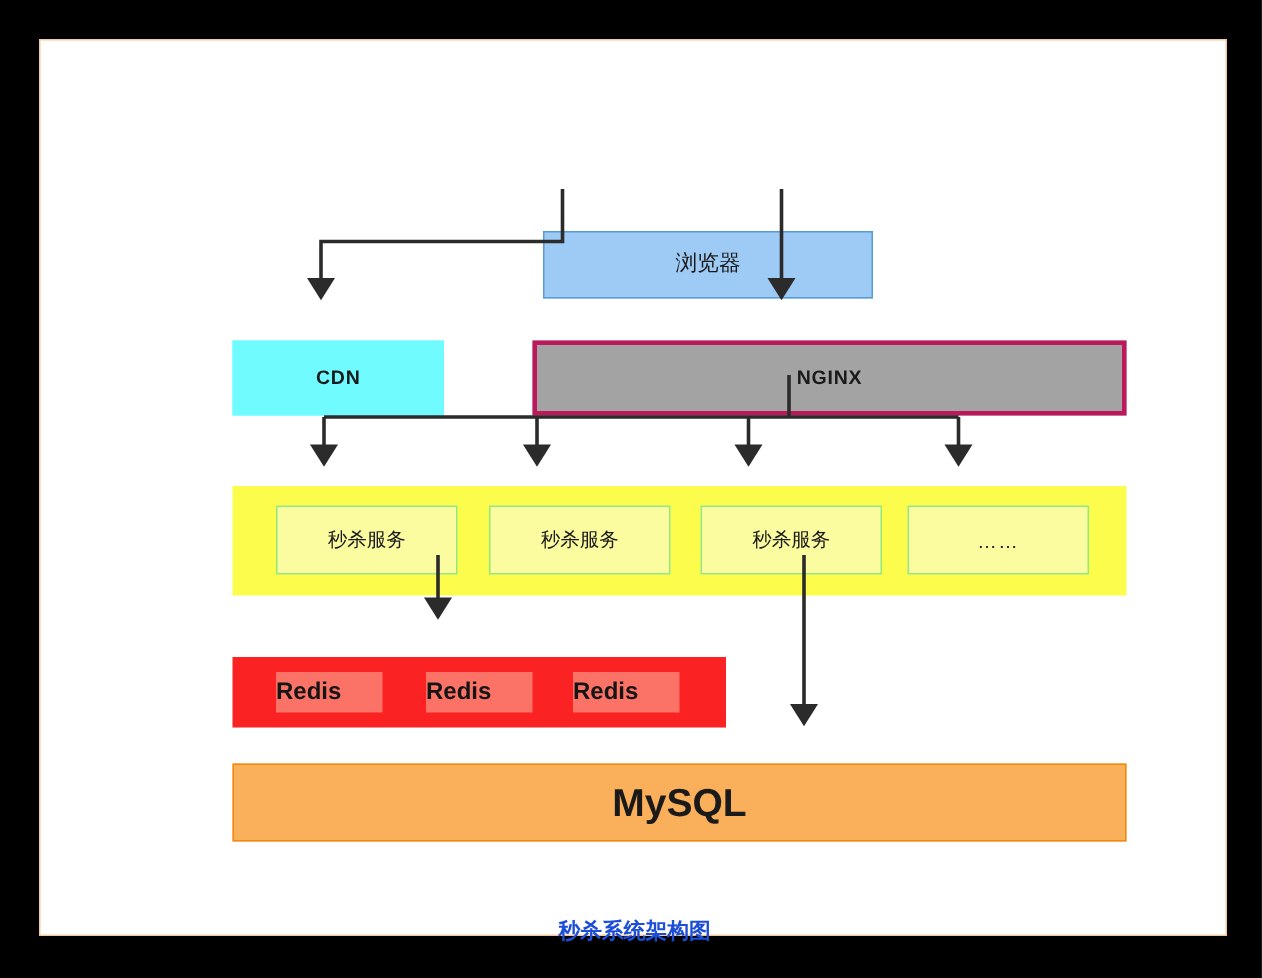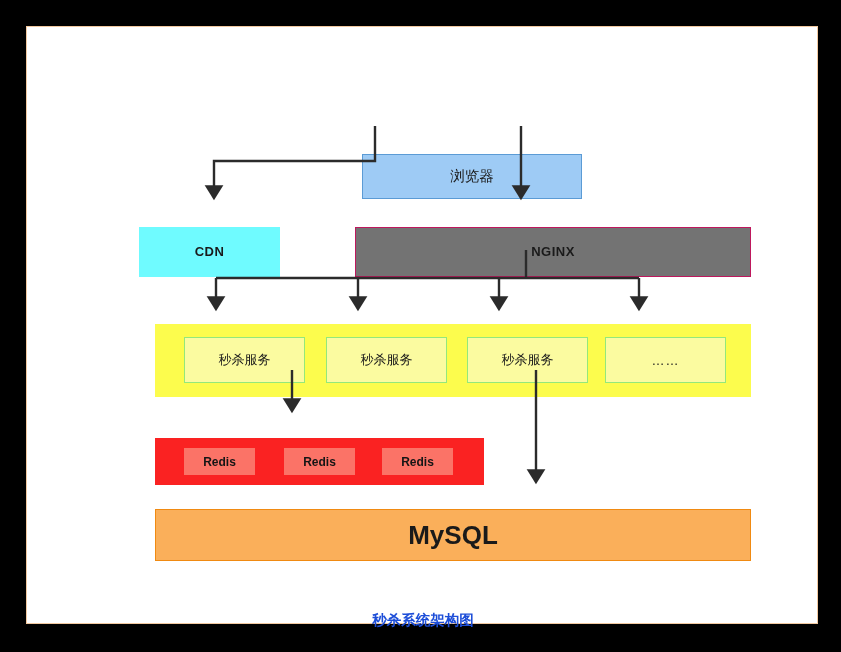--- a/index.html
+++ b/index.html
@@ -42,32 +42,32 @@
   }
   .browser-box {
     left: 335px; top: 81px; width: 220px; height: 45px;
     background: #9ECBF5;
     border: 1px solid #5b9bd5;
     color: #1a1a1a;
     font-size: 14.5px;
     margin-top: 46px;
   }
   .cdn-box {
-    left: 112px; top: 200px; width: 141px; height: 50px;
+    left: 128px; top: 200px; width: 141px; height: 50px;
     background: #6FFBFF;
     border: 1px solid #6FFBFF;
     color: #1a1a1a;
     font-size: 13px;
     font-weight: bold;
     letter-spacing: 0.5px;
   }
   .nginx-box {
     left: 328px; top: 200px; width: 396px; height: 50px;
-    background: #737373;
-    border: 1px solid #be185d;
+    background: #a3a3a3;
+    border: 3px solid #be185d;
     color: #1a1a1a;
     font-size: 13px;
     font-weight: bold;
     letter-spacing: 0.5px;
   }
   
   .service-band {
     position: absolute;
     left: 128px; top: 297px; width: 596px; height: 73px;
     background: #FCFC4D;
@@ -99,23 +99,23 @@
     box-sizing: border-box;
   }
   .redis-box {
     position: absolute;
     top: 10px;
     width: 71px;
     height: 27px;
     background: #FB7367;
     display: flex;
     align-items: center;
-    justify-content: center;
+    justify-content: flex-start;
     color: #151515;
-    font-size: 12px;
+    font-size: 16px;
     font-weight: bold;
   }
   .redis-box.r0 { left: 29px; }
   .redis-box.r1 { left: 129px; }
   .redis-box.r2 { left: 227px; }
   
   .mysql-box {
     left: 128px; top: 482px; width: 596px; height: 52px;
     background: #FAAF5A;
     border: 1.5px solid #F08A12;

